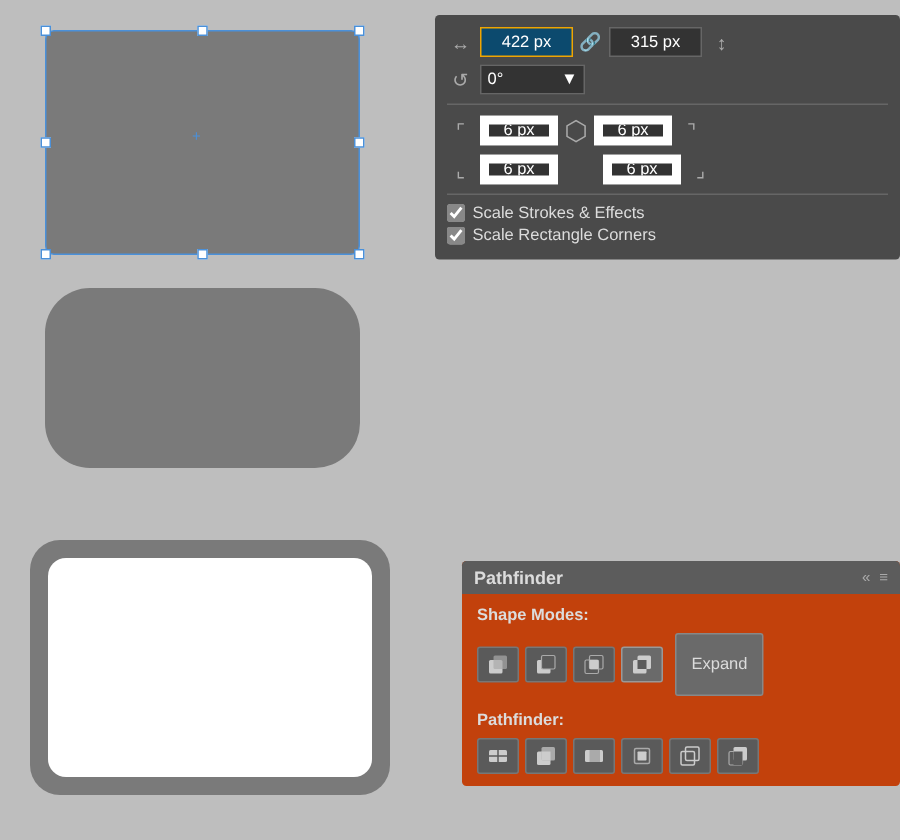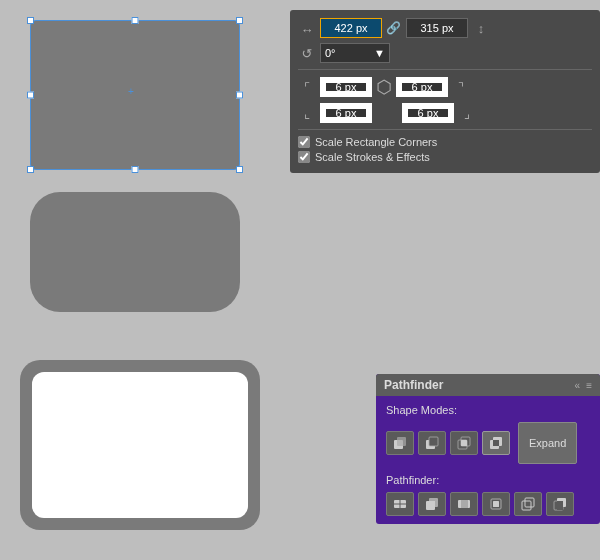--- a/index.html
+++ b/index.html
@@ -208,22 +208,22 @@
       border: none;
       border-top: 1px solid #666;
       margin: 6px 0;
     }
 
     
     .pathfinder-panel {
       position: absolute;
       top: 374px;
       right: 0px;
-      width: 224px;
-      background: #4c1d95;
+      width: 292px;
+      background: #c2410c;
       border-radius: 3px;
       color: #DCDCDC;
     }
 
     .pf-header {
       display: flex;
       justify-content: space-between;
       align-items: center;
       background: #5C5C5C;
       padding: 4px 8px;
@@ -242,21 +242,21 @@
     }
 
     .pf-body {
       padding: 8px 10px;
     }
 
     .pf-section-label {
       font-size: 11px;
       color: #DCDCDC;
       margin-bottom: 6px;
-      font-weight: normal;
+      font-weight: bold;
     }
 
     .pf-shape-modes {
       display: flex;
       align-items: center;
       gap: 4px;
       margin-bottom: 10px;
     }
 
     .pf-btn {
@@ -374,25 +374,25 @@
     <div class="input-with-arrows">
       <input class="props-input-sm" value="6 px" readonly="" style="">
     </div>
     <span class="props-icon">⌟</span>
   </div>
 
   <hr class="separator-h">
 
   <div class="checkbox-row">
     <input type="checkbox" checked="" style="">
-    <label>Scale Rectangle Corners</label>
+    <label>Scale Strokes &amp; Effects</label>
   </div>
   <div class="checkbox-row">
     <input type="checkbox" checked="" style="">
-    <label>Scale Strokes &amp; Effects</label>
+    <label>Scale Rectangle Corners</label>
   </div>
 
 </div>
 
 <div class="pathfinder-panel">
   <div class="pf-header">
     <span class="pf-title">Pathfinder</span>
     <div class="pf-icons">
       <span>«</span>
       <span>≡</span>

